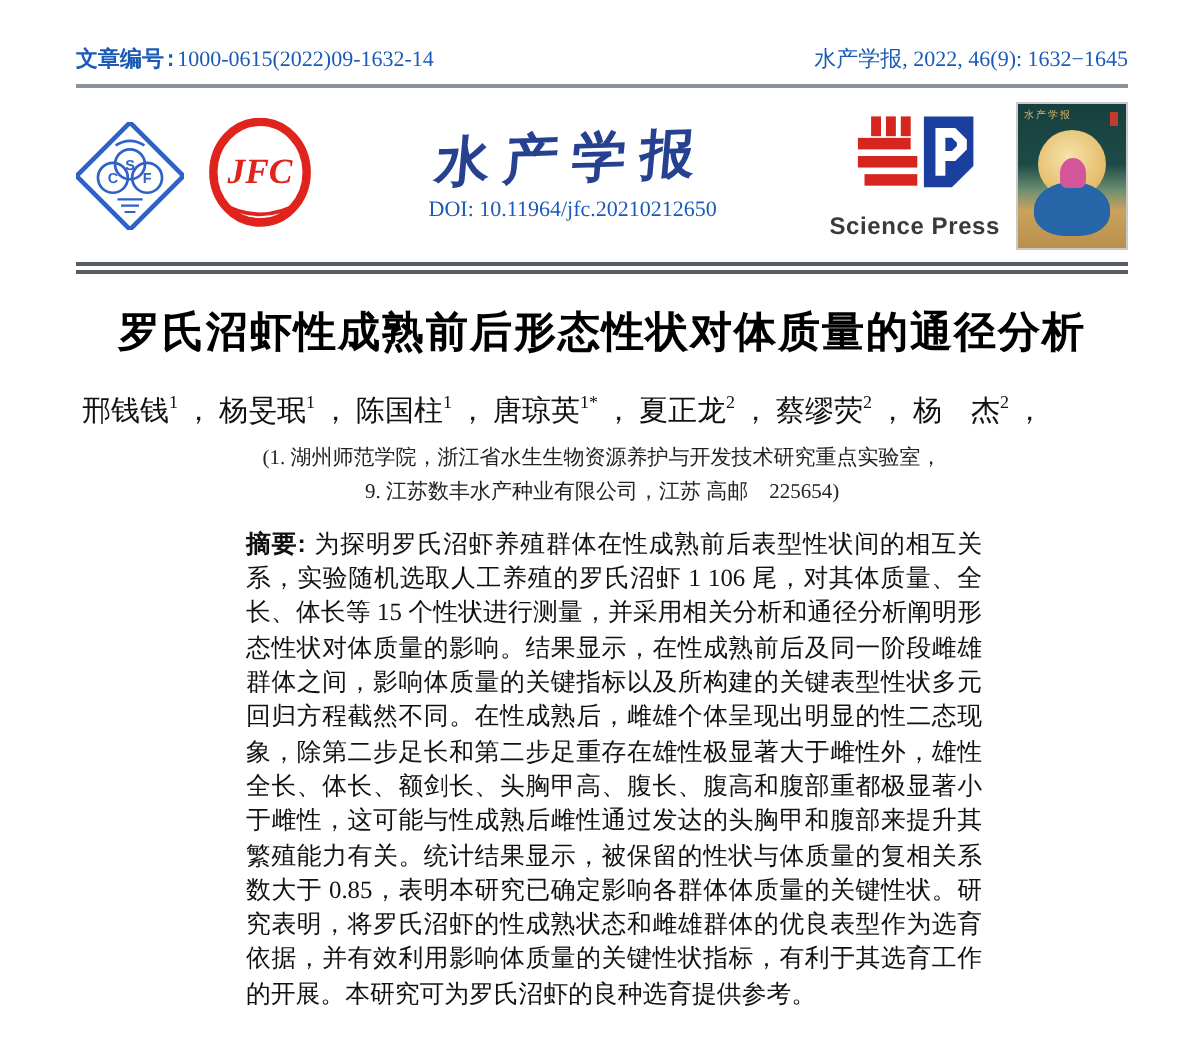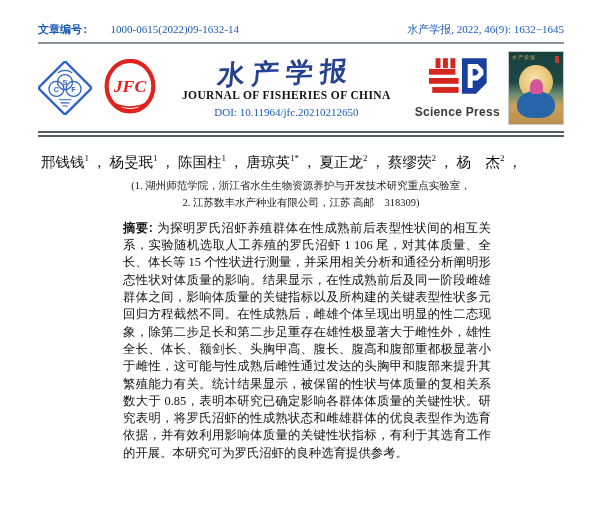--- a/index.html
+++ b/index.html
@@ -6,21 +6,21 @@
   body {
     width:600px; height:532px; overflow:hidden;
     font-family:"Liberation Serif","DejaVu Serif",serif;
     color:#1a1a1a;
   }
   .page { box-sizing:border-box; width:600px; padding:22px 36px 0 38px; }
 
   
   .meta-row { display:flex; justify-content:space-between; align-items:baseline;
     font-size:11px; color:#1a5ab8; margin-bottom:5px; }
-  .meta-left .lbl { font-family:Liberation Mono, monospace; font-weight:bold; margin-right:22px; }
+  .meta-left .lbl { font-family:Liberation Mono, monospace; font-weight:bold; margin-right:0; }
   .meta-right { font-size:11px; }
   .rule-top { height:2px; background:#8b939c; }
 
   
   .jheader { display:flex; align-items:center; margin-top:7px; height:74px; }
   .logo-group { display:flex; align-items:center; gap:10px; }
   .jcenter { flex:1; text-align:center; }
   .journal-zh { display:inline-block; font-size:27px; line-height:28px; font-weight:bold;
     color:#26418f; letter-spacing:7px; transform:skewX(-7deg) rotate(-2deg);
     font-family:"DejaVu Serif",serif; }
@@ -93,21 +93,20 @@
       <svg width="56" height="58" viewBox="0 0 60 62">
         <ellipse cx="30" cy="29" rx="25" ry="27" fill="none" stroke="#e0231c" stroke-width="4.5"></ellipse>
         <text x="30" y="35" font-size="19" font-style="italic" font-weight="bold" fill="#e0231c" font-family="Liberation Serif, serif" text-anchor="middle">JFC</text>
         <path d="M8 45 q22 13 44 0" stroke="#e0231c" stroke-width="2" fill="none"></path>
         <path d="M12 49.5 q18 10 36 0" stroke="#e0231c" stroke-width="2" fill="none"></path>
       </svg>
     </div>
 
     <div class="jcenter">
       <div class="journal-zh">水产学报</div>
-      <div class="journal-en">JOURNAL OF FISHERIES OF CHINA</div>
       <div class="journal-doi">DOI: 10.11964/jfc.20210212650</div>
     </div>
 
     <div class="sp-block">
       <svg width="66" height="42" viewBox="0 0 80 48">
         <g fill="#d6251f">
           <rect x="14" y="0" width="6" height="12"></rect>
           <rect x="23" y="0" width="6" height="12"></rect>
           <rect x="32" y="0" width="6" height="12"></rect>
           <rect x="6" y="13" width="32" height="7"></rect>
@@ -124,26 +123,27 @@
       <div class="cover-title">水产学报</div>
       <div class="cover-seal"></div>
       <div class="cover-moon"></div>
       <div class="cover-leaf"></div>
       <div class="cover-flower"></div>
     </div>
   </div>
 
   <div class="rule-double"></div>
 
+  <div class="article-title">罗氏沼虾性成熟前后形态性状对体质量的通径分析</div>
 
   <div class="authors"><span class="author">邢钱钱<sup>1</sup></span>，<span class="author">杨旻珉<sup>1</sup></span>，<span class="author">陈国柱<sup>1</sup></span>，<span class="author">唐琼英<sup>1*</sup></span>，<span class="author">夏正龙<sup>2</sup></span>，<span class="author">蔡缪荧<sup>2</sup></span>，<span class="author">杨　杰<sup>2</sup></span>，</div>
 
   <div class="affiliations">
     <div>(1. 湖州师范学院，浙江省水生生物资源养护与开发技术研究重点实验室，</div>
-    <div>2. 江苏数丰水产种业有限公司，江苏 高邮　318309)</div>
+    <div>9. 江苏数丰水产种业有限公司，江苏 高邮　225654)</div>
   </div>
 
   <div class="abstract-wrap">
     <div><span class="blabel">摘要:</span><span>为探明罗氏沼虾养殖群体在性成熟前后表型性状间的相互关系，实验随机选取人工养殖的罗氏沼虾 1 106 尾，对其体质量、全长、体长等 15 个性状进行测量，并采用相关分析和通径分析阐明形态性状对体质量的影响。结果显示，在性成熟前后及同一阶段雌雄群体之间，影响体质量的关键指标以及所构建的关键表型性状多元回归方程截然不同。在性成熟后，雌雄个体呈现出明显的性二态现象，除第二步足长和第二步足重存在雄性极显著大于雌性外，雄性全长、体长、额剑长、头胸甲高、腹长、腹高和腹部重都极显著小于雌性，这可能与性成熟后雌性通过发达的头胸甲和腹部来提升其繁殖能力有关。统计结果显示，被保留的性状与体质量的复相关系数大于 0.85，表明本研究已确定影响各群体体质量的关键性状。研究表明，将罗氏沼虾的性成熟状态和雌雄群体的优良表型作为选育依据，并有效利用影响体质量的关键性状指标，有利于其选育工作的开展。本研究可为罗氏沼虾的良种选育提供参考。</span></div>
 
   </div>
 
 </div>
 
 </body></html>

